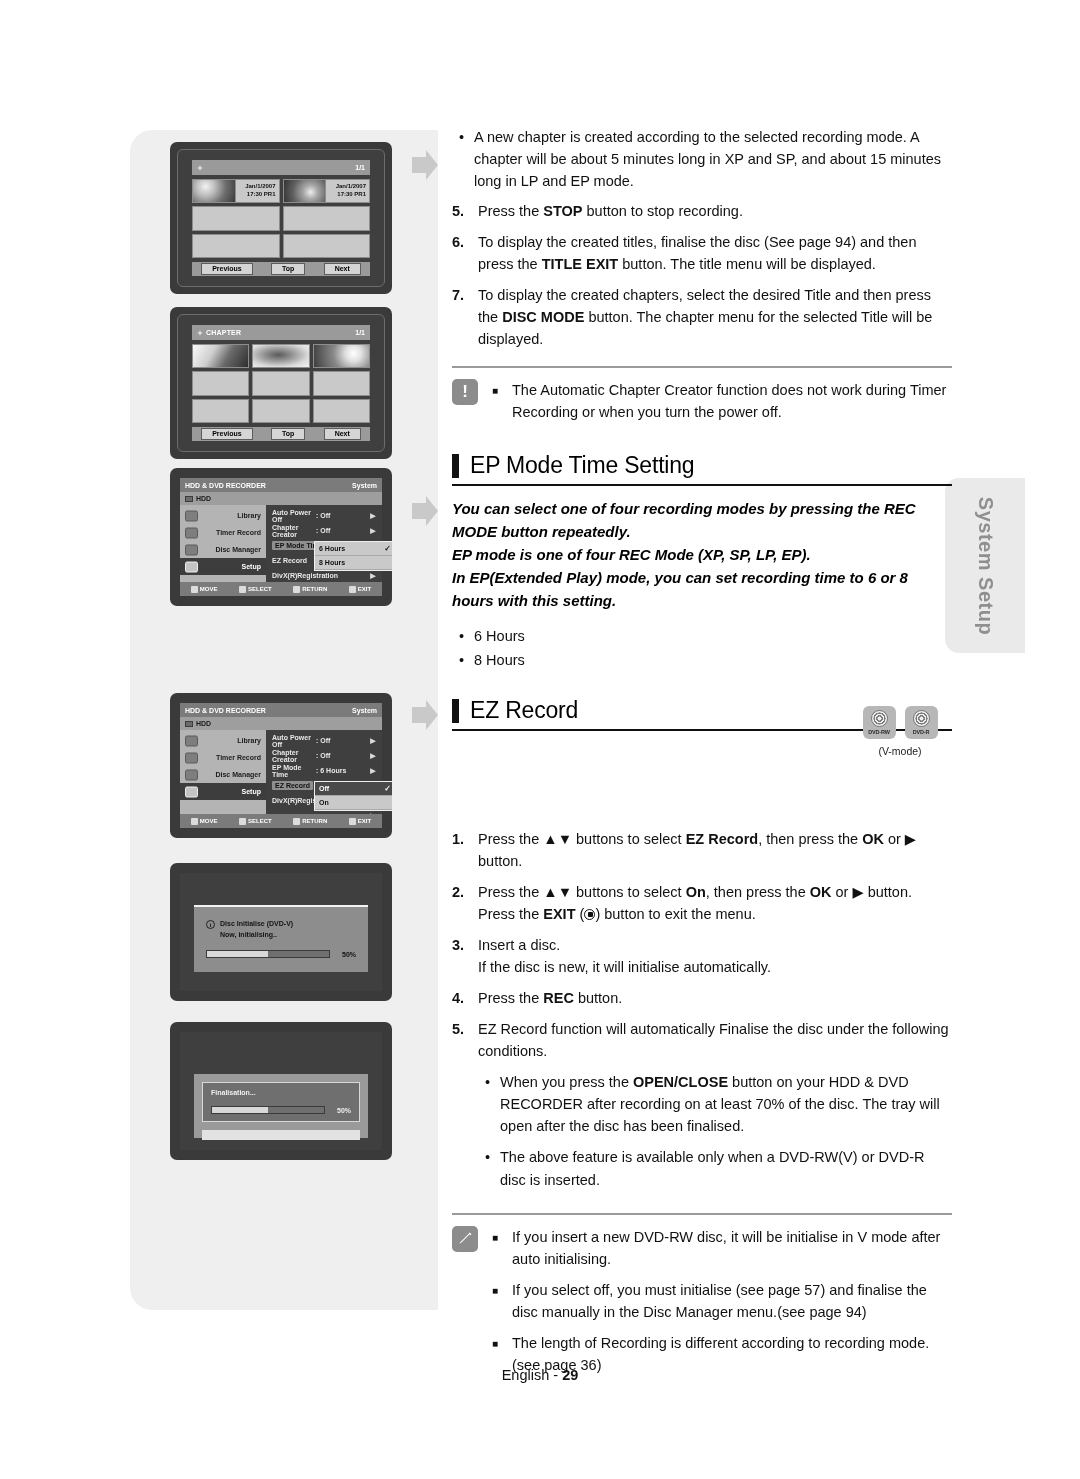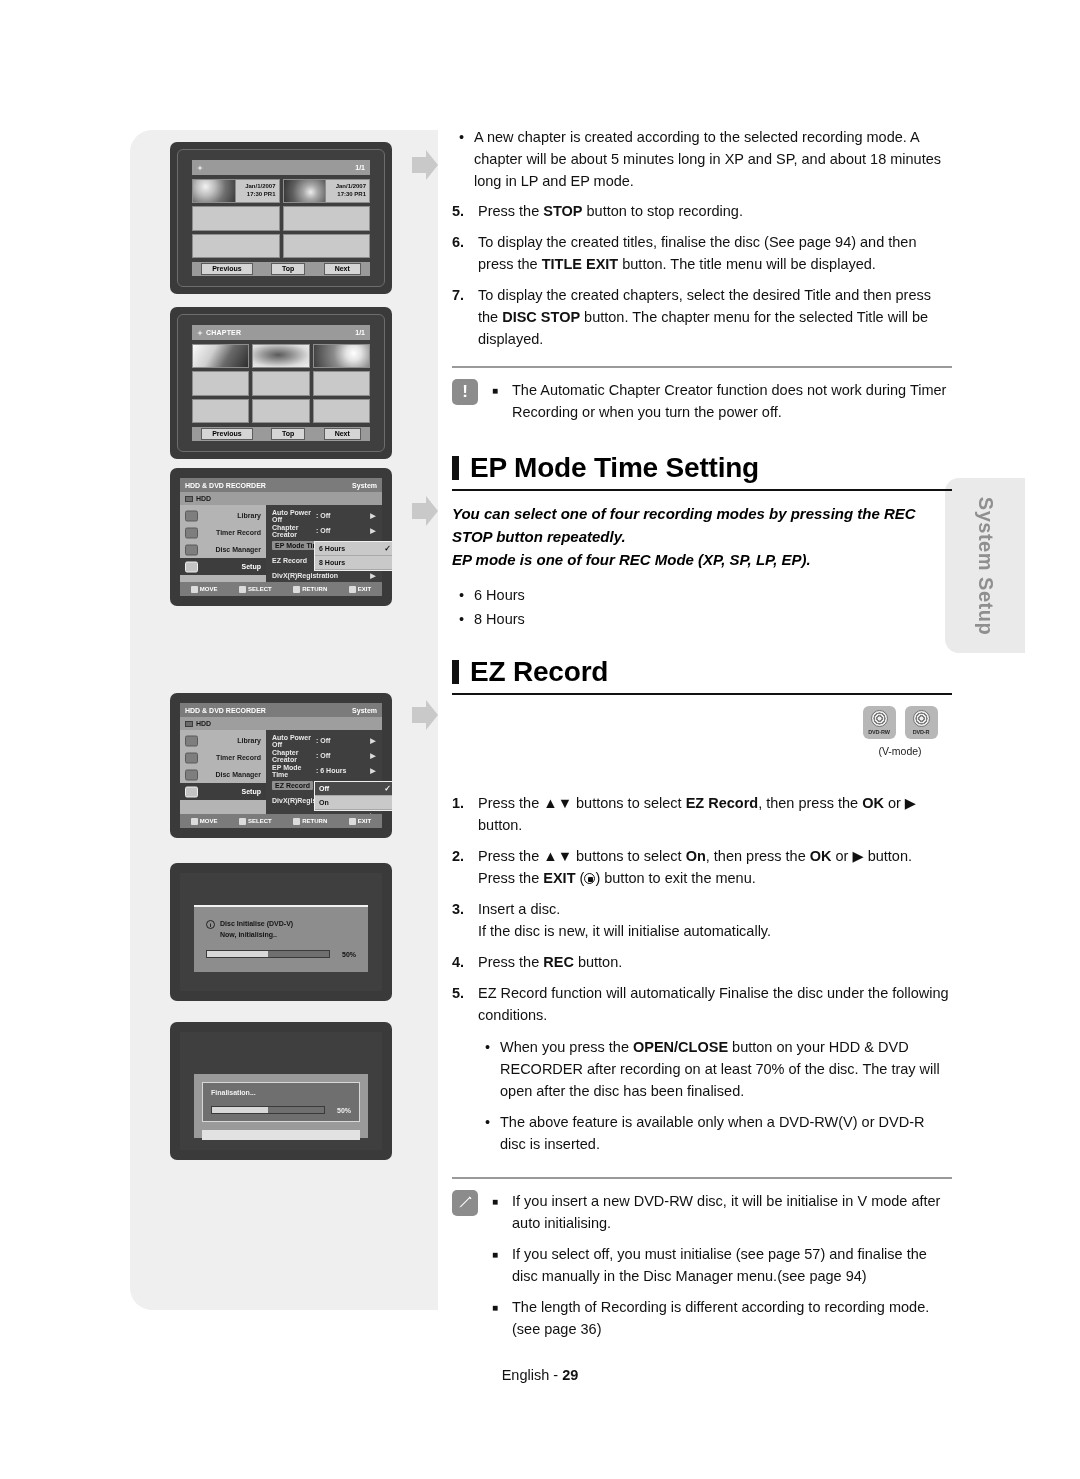--- a/index.html
+++ b/index.html
@@ -211,21 +211,21 @@
   .sq-item .d { width:20px; flex:none; font-size:10px; padding-top:4px; }
   .sq-item .b { flex:1; }
 
   b, strong { font-weight:bold; }
 
   .h2 {
     display:flex; align-items:center; margin:20px 0 12px;
     border-bottom:2.5px solid #111; padding-bottom:5px;
   }
   .h2 .tick { width:7px; height:24px; background:#111; margin-right:11px; flex:none; }
-  .h2 .h2t { font-size:28px; font-weight:bold; letter-spacing:-0.2px; }
+  .h2 .h2t { font-size:23px; font-weight:normal; letter-spacing:-0.2px; }
 
   .note {
     margin-top:16px; border-top:2.5px solid #9a9a9a; padding-top:11px;
     display:flex;
   }
   .note .badge {
     width:26px; height:26px; background:#8c8c8c; border-radius:5px; flex:none;
     color:#fff; font-weight:bold; font-size:17px; text-align:center; line-height:26px;
     margin-right:14px;
   }
@@ -549,57 +549,58 @@
         <div class="foot"></div>
       </div>
     </div>
   </div>
 
   <div class="content">
 
     <div class="txt">
       <div class="bul-item">
         <div class="d">•</div>
-        <div class="b">A new chapter is created according to the selected recording mode. A chapter will be about 5 minutes long in XP and SP, and about 18 minutes long in LP and EP mode.</div>
+        <div class="b">A new chapter is created according to the selected recording mode. A chapter will be about 5 minutes long in XP and SP, and about 15 minutes long in LP and EP mode.</div>
       </div>
 
       <div style="height:6px"></div>
 
       <div class="num-item">
         <div class="n">5.</div>
         <div class="b">Press the <b>STOP</b> button to stop recording.</div>
       </div>
       <div class="num-item">
         <div class="n">6.</div>
         <div class="b">To display the created titles, finalise the disc (See page 94) and then press the <b>TITLE EXIT</b> button. The title menu will be displayed.</div>
       </div>
       <div class="num-item">
         <div class="n">7.</div>
-        <div class="b">To display the created chapters, select the desired Title and then press the <b>DISC STOP</b> button. The chapter menu for the selected Title will be displayed.</div>
+        <div class="b">To display the created chapters, select the desired Title and then press the <b>DISC MODE</b> button. The chapter menu for the selected Title will be displayed.</div>
       </div>
     </div>
 
     <div class="note">
       <div class="badge">!</div>
       <div class="nbody txt">
         <div class="sq-item">
           <div class="d">■</div>
           <div class="b">The Automatic Chapter Creator function does not work during Timer Recording or when you turn the power off.</div>
         </div>
       </div>
     </div>
 
     <div class="h2">
       <div class="tick"></div>
       <div class="h2t">EP Mode Time Setting</div>
     </div>
 
     <div class="italic-blk">
-      <div>You can select one of four recording modes by pressing the REC STOP button repeatedly.</div>
+      <div>You can select one of four recording modes by pressing the REC MODE button repeatedly.</div>
       <div>EP mode is one of four REC Mode (XP, SP, LP, EP).</div>
+      <div>In EP(Extended Play) mode, you can set recording time to 6 or 8 hours with this setting.</div>
     </div>
 
     <div class="txt" style="margin-top:12px">
       <div class="bul-item">
         <div class="d">•</div>
         <div class="b">6 Hours</div>
       </div>
       <div class="bul-item">
         <div class="d">•</div>
         <div class="b">8 Hours</div>

